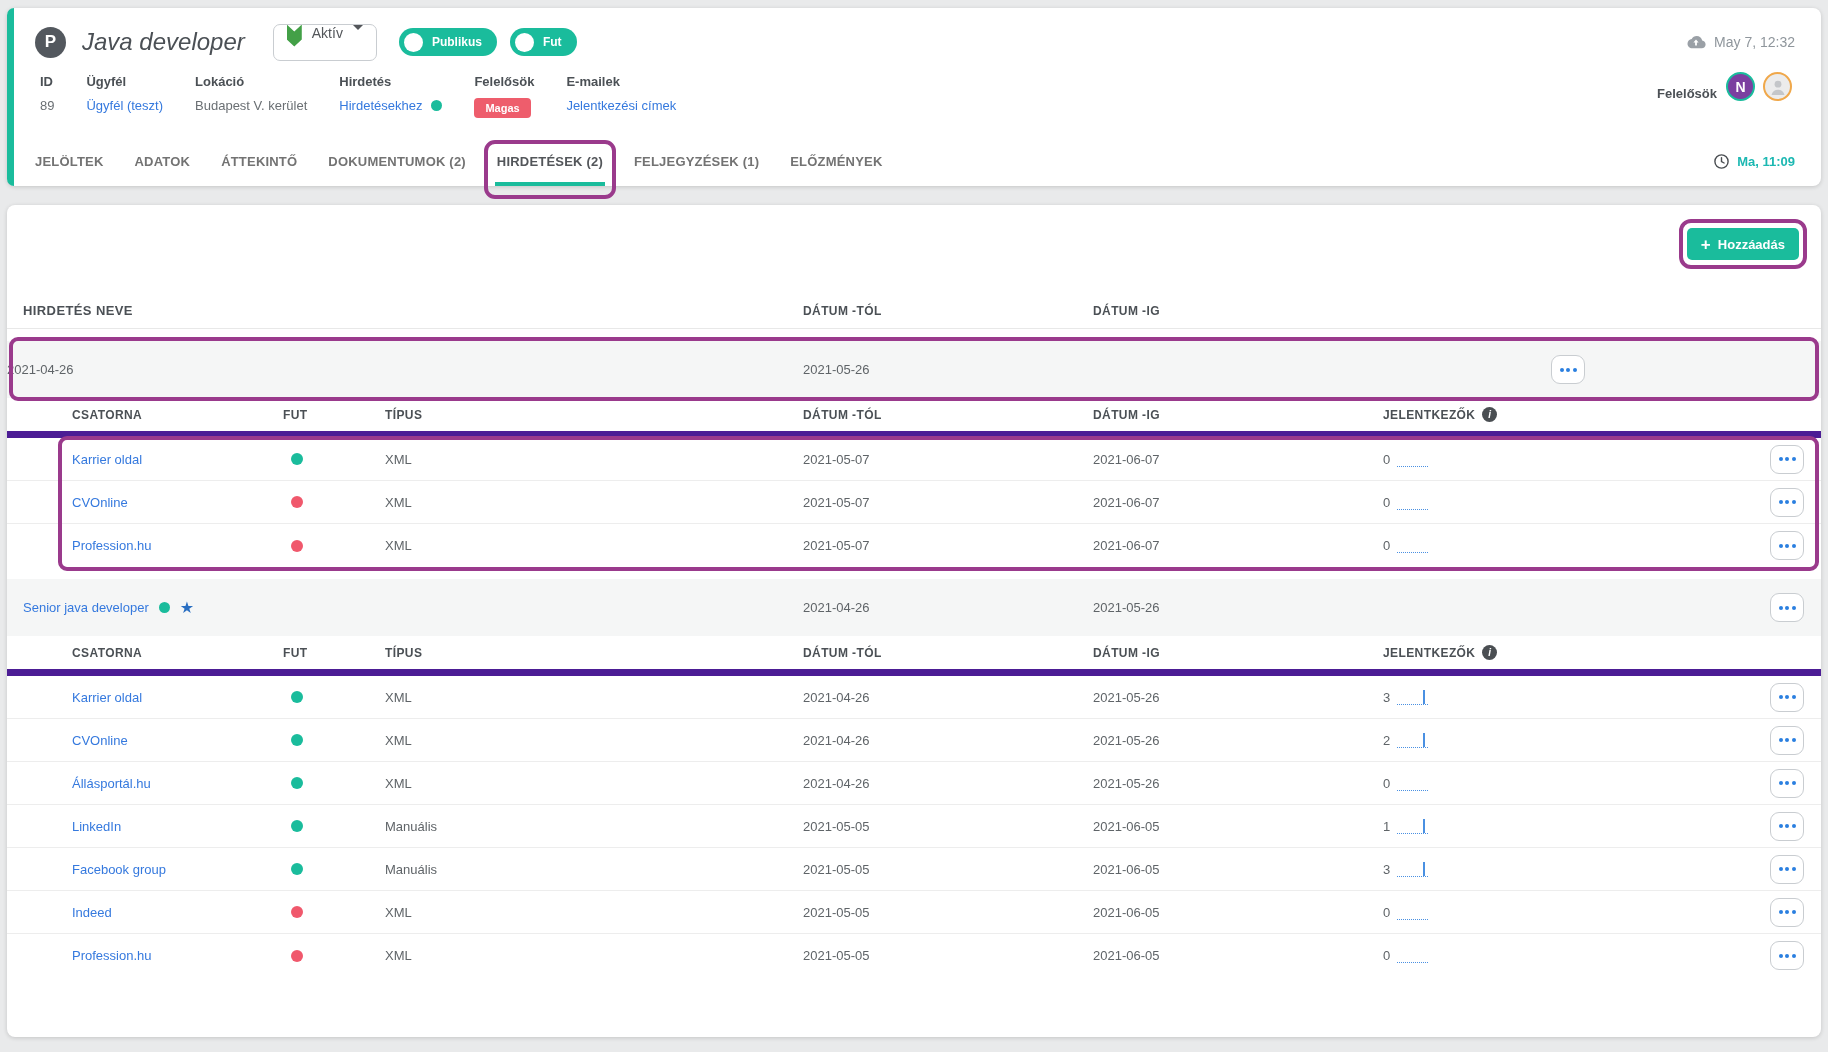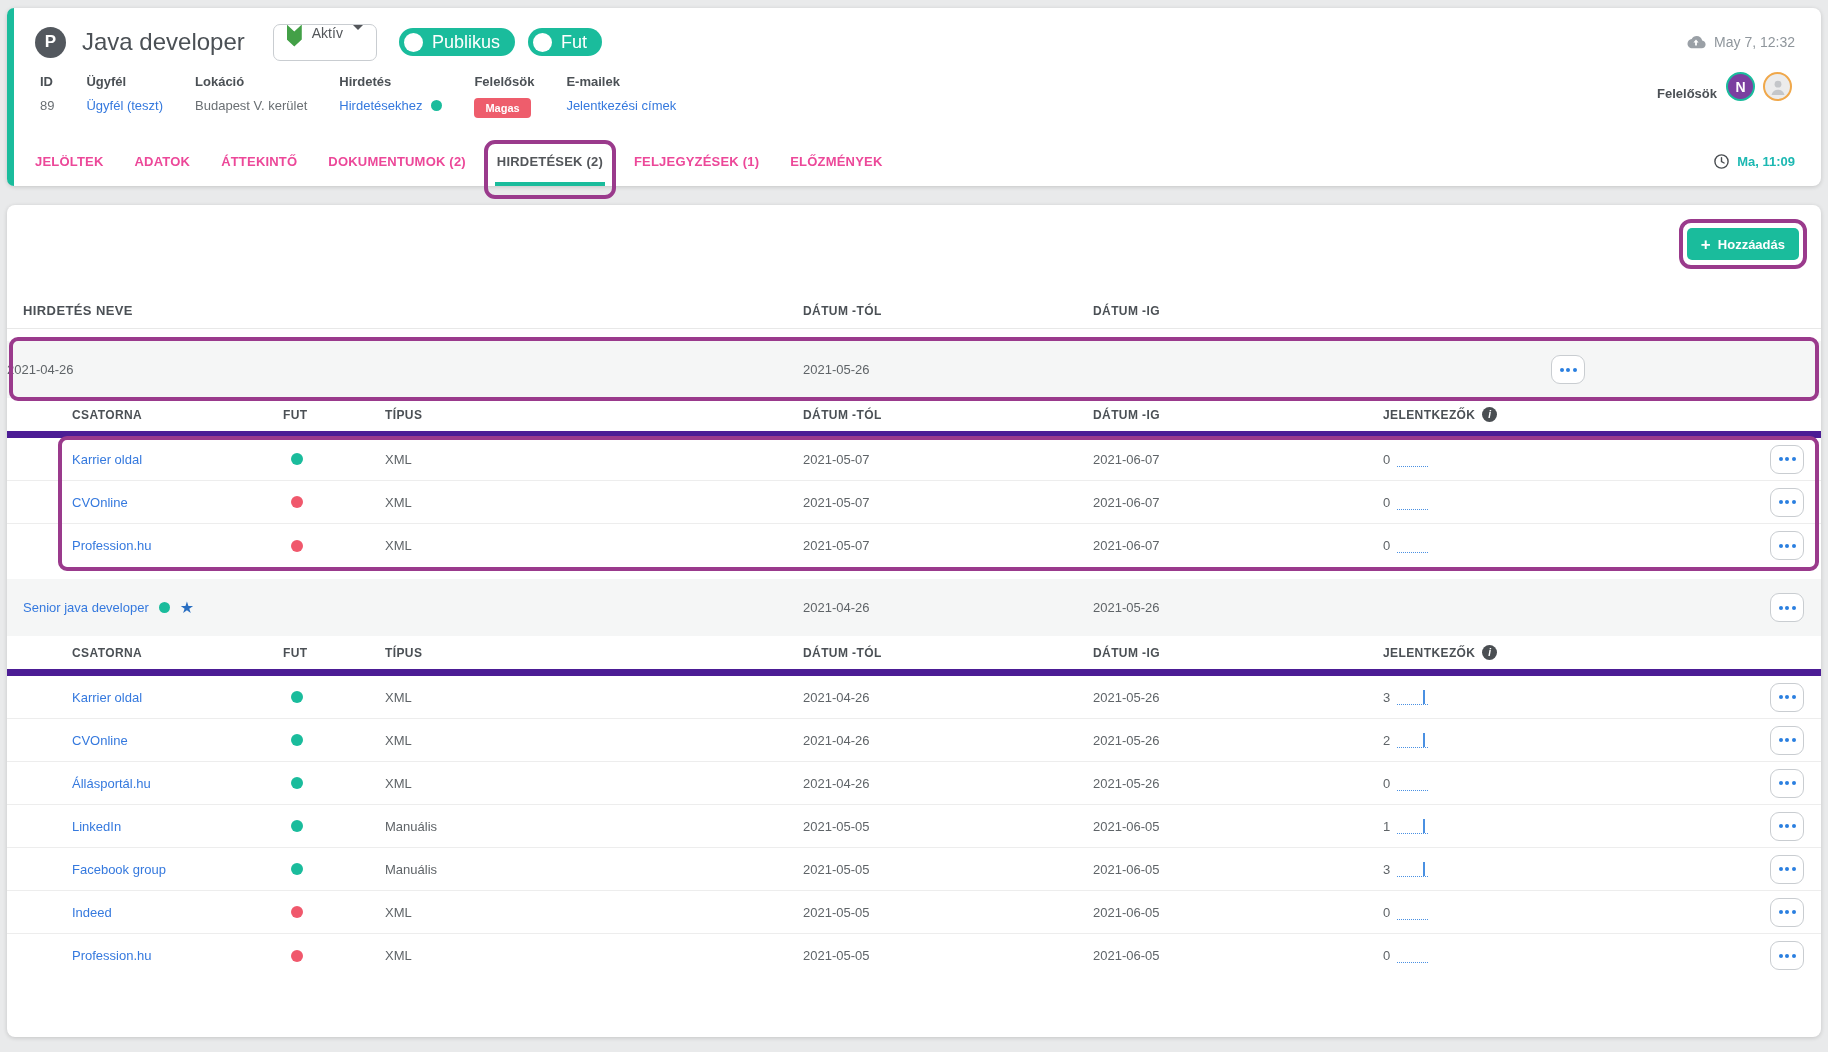--- a/index.html
+++ b/index.html
@@ -12,30 +12,30 @@
     color:#5f6468;
   }
   .card { position:absolute; background:#fff; border-radius:8px; box-shadow:0 1px 4px rgba(0,0,0,.16); }
 
   
   .header-card { left:7px; top:8px; width:1814px; height:178px; overflow:visible; }
   .header-accent { position:absolute; left:0; top:0; bottom:0; width:7px; background:#1abc9c; border-radius:8px 0 0 8px; }
 
   .title-row { position:absolute; left:28px; top:14px; right:26px; height:40px; display:flex; align-items:center; }
   .logo-circle { width:31px; height:31px; border-radius:50%; background:#53585e; color:#fff; font-weight:bold; font-size:17px; display:flex; align-items:center; justify-content:center; flex:0 0 auto; }
-  .page-title { font-size:24px; color:#4b5055; margin-left:16px; white-space:nowrap; }
+  .page-title { font-size:24px; color:#4b5055; margin-left:16px; white-space:nowrap;font-style:italic; }
   .status-dropdown { margin-left:28px; height:37px; border:1px solid #c9cdd1; border-radius:7px; display:flex; padding:0 13px; gap:10px; background:#fff; cursor:pointer; }
   .chevron-down-icon { width:15px; height:22px; background:#43a047; clip-path:polygon(0 0,50% 32%,100% 0,100% 68%,50% 100%,0 68%); }
   .dropdown-label { font-size:14px; color:#53565a; }
   .caret-icon { width:0; height:0; border-left:5px solid transparent; border-right:5px solid transparent; border-top:5px solid #53565a; }
   .pill { height:28px; border-radius:14px; background:#1abc9c; display:flex; align-items:center; padding:0 15px 0 5px; gap:9px; cursor:pointer; }
   .pill-publikus { margin-left:22px; }
   .pill-fut { margin-left:13px; }
   .pill-circle { width:19px; height:19px; border-radius:50%; background:#fff; }
-  .pill-label { color:#fff; font-size:18px; font-weight:normal; }
+  .pill-label { color:#fff; font-size:12px; font-weight:bold; }
   .saved-at { margin-left:auto; display:flex; align-items:center; gap:8px; color:#8f969c; font-size:14px; }
 
   .info-row { position:absolute; left:33px; top:66px; display:flex; gap:32px; }
   .info-col { display:flex; flex-direction:column; gap:9px; }
   .info-label { font-size:13px; font-weight:bold; color:#4b5055; white-space:nowrap; }
   .info-value { font-size:13px; color:#6a6f73; display:flex; align-items:center; gap:9px; white-space:nowrap; }
   .link { color:#3579de; text-decoration:none; cursor:pointer; }
   .badge { background:#ee5d6c; color:#fff; font-size:11px; font-weight:bold; padding:4px 11px; border-radius:4px; }
   .dot { width:11px; height:11px; border-radius:50%; flex:0 0 auto; }
   .dot.green { background:#1abc9c; }
@@ -43,21 +43,21 @@
 
   .responsibles { position:absolute; right:29px; top:64px; display:flex; flex-direction:row; align-items:flex-end; gap:9px; }
   .responsibles-label { font-size:13px; font-weight:bold; color:#4b5055; }
   .avatars { display:flex; gap:8px; }
   .avatar { width:29px; height:29px; border-radius:50%; display:flex; align-items:center; justify-content:center; cursor:pointer; }
   .avatar-n { background:#7b3fa0; color:#fff; font-weight:bold; font-size:14px; border:2px solid #1abc9c; }
   .avatar-anon { background:#ececec; border:2px solid #f0a84b; overflow:hidden; }
 
   .tabs-row { position:absolute; left:28px; right:26px; bottom:0; height:50px; display:flex; align-items:center; }
   .tabs-list { display:flex; height:100%; gap:31px; }
-  .tab { font-size:13px; font-weight:bold; color:#ec4899; letter-spacing:.2px; height:100%; display:flex; align-items:center; position:relative; cursor:pointer; white-space:nowrap; }
+  .tab { font-size:13px; font-weight:bold; color:#737373; letter-spacing:.2px; height:100%; display:flex; align-items:center; position:relative; cursor:pointer; white-space:nowrap; }
   .tab.active { color:#53565a; }
   .tab.active .tab-underline { position:absolute; left:-2px; right:-2px; bottom:0; height:4px; background:#1abc9c; }
   .tab-annotation { position:absolute; left:-13px; right:-13px; top:4px; bottom:-13px; border:4px solid #9a3a8c; border-radius:11px; pointer-events:none; z-index:6; }
   .last-activity { margin-left:auto; display:flex; align-items:center; gap:8px; color:#1cb8b2; font-size:13px; font-weight:bold; }
 
   
   .content-card { left:7px; top:205px; width:1814px; height:832px; }
   .add-wrap { position:absolute; top:23px; right:22px; }
   .add-annotation { position:absolute; inset:-9px -8px -9px -8px; border:4px solid #9a3a8c; border-radius:12px; pointer-events:none; }
   .add-button { height:32px; background:#1abc9c; border:none; border-radius:5px; color:#fff; font-size:13px; font-weight:bold; font-family:"Liberation Sans",sans-serif; display:flex; align-items:center; gap:7px; padding:0 14px; cursor:pointer; }

